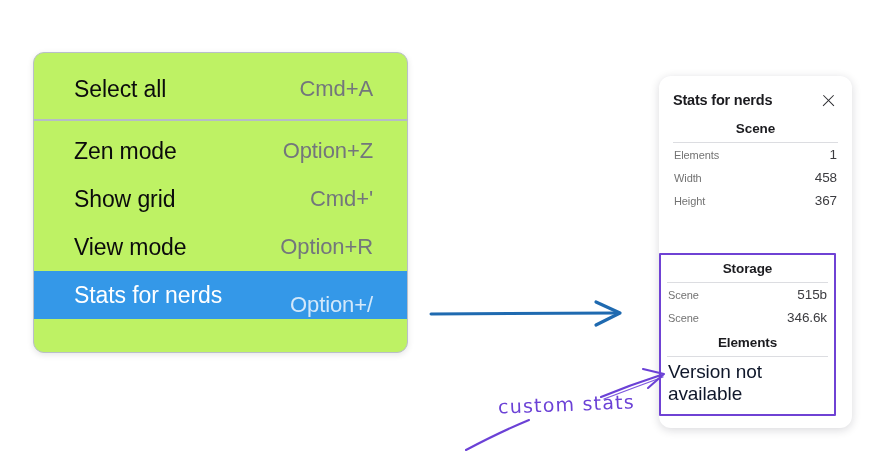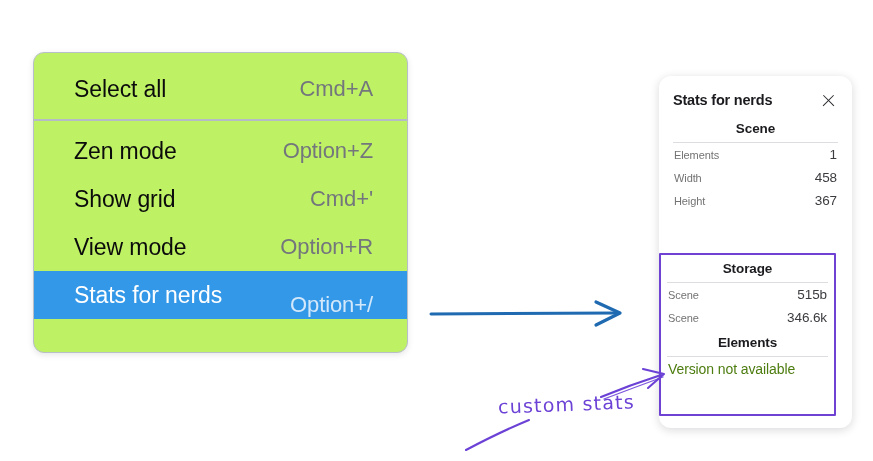--- a/index.html
+++ b/index.html
@@ -146,22 +146,22 @@
     font-size: 11px;
     color: #737373;
     letter-spacing: -0.1px;
   }
   .stat-val {
     font-size: 13.5px;
     color: #3c3c40;
     letter-spacing: -0.1px;
   }
   .full-row {
-    font-size: 14px;
-    color: #4d7c0f;
+    font-size: 19px;
+    color: #0f172a;
     padding: 4px 3px 0 3px;
     height: 24px;
     letter-spacing: -0.1px;
   }
 
   
   .custom-region {
     position: absolute;
     left: 0;
     top: 177px;

